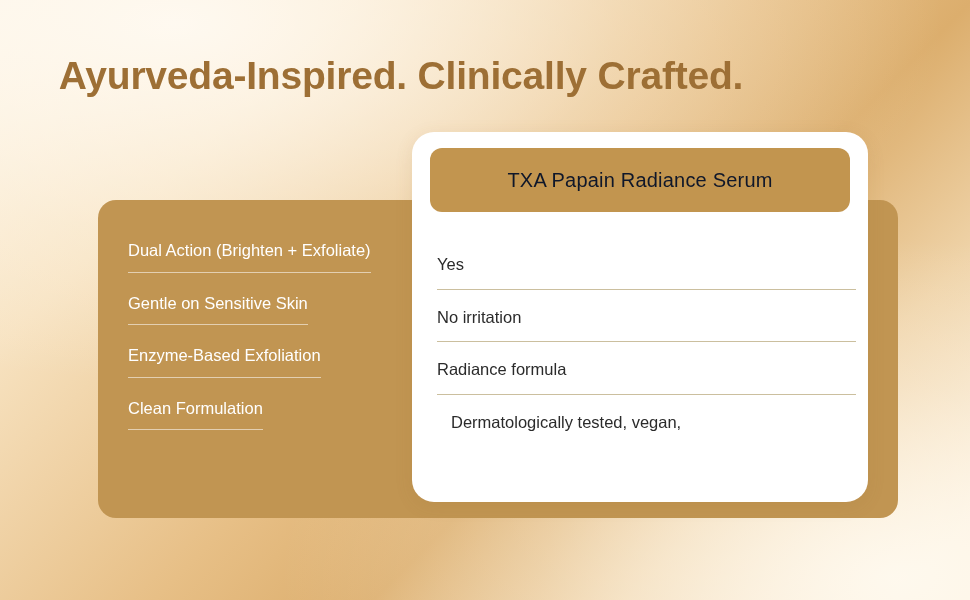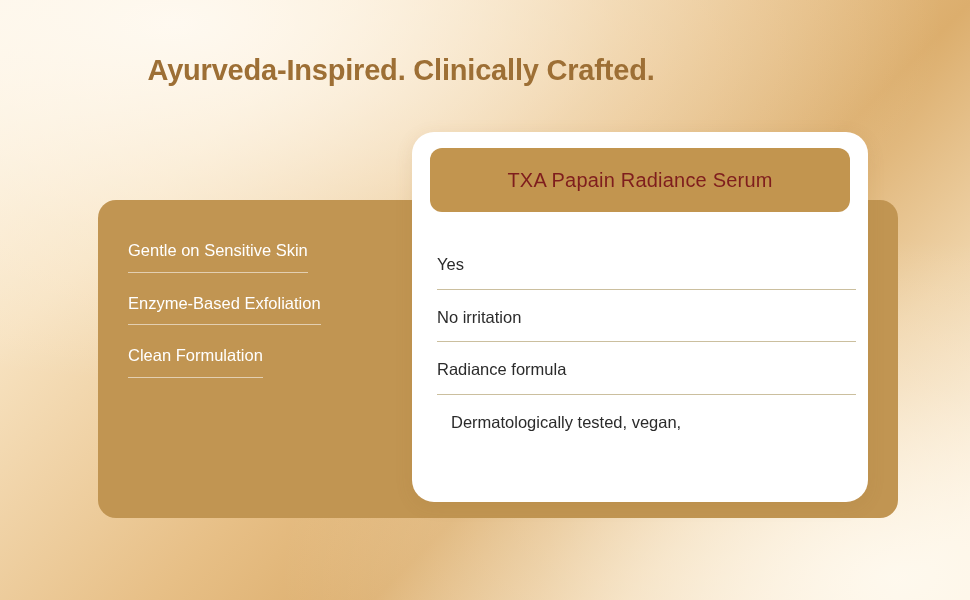--- a/index.html
+++ b/index.html
@@ -32,21 +32,21 @@
     background: radial-gradient(ellipse 90% 80% at 92% 96%, rgba(255,250,240,0.9) 0%, rgba(255,248,236,0.3) 40%, rgba(255,255,255,0) 70%);
     pointer-events: none;
   }
 
   .headline {
     position: absolute;
     top: 54px;
     left: 0;
     width: 802px;
     text-align: center;
-    font-size: 29px;
+    font-size: 39px;
     font-weight: bold;
     letter-spacing: -0.2px;
     color: #9d6f35;
     z-index: 5;
   }
 
   .tan-panel {
     position: absolute;
     left: 98px;
     top: 200px;
@@ -99,21 +99,21 @@
     width: 420px;
     height: 64px;
     background: #c2954f;
     border-radius: 12px;
     display: flex;
     align-items: center;
     justify-content: center;
   }
   .card-header-title {
     font-size: 20px;
-    color: #7f1d1d;
+    color: #0f172a;
     letter-spacing: 0.2px;
   }
 
   .values {
     position: absolute;
     left: 14px;
     top: 112px;
     width: 430px;
   }
   .value-row {
@@ -140,20 +140,23 @@
 <body>
 
 <div class="page">
 
   <div class="headline">Ayurveda-Inspired. Clinically Crafted.</div>
 
   <div class="tan-panel"></div>
 
   <div class="features">
     <div class="feature-row">
+      <span class="feature-label">Dual Action (Brighten + Exfoliate)</span>
+    </div>
+    <div class="feature-row">
       <span class="feature-label">Gentle on Sensitive Skin</span>
     </div>
     <div class="feature-row">
       <span class="feature-label">Enzyme-Based Exfoliation</span>
     </div>
     <div class="feature-row">
       <span class="feature-label">Clean Formulation</span>
     </div>
   </div>
 

